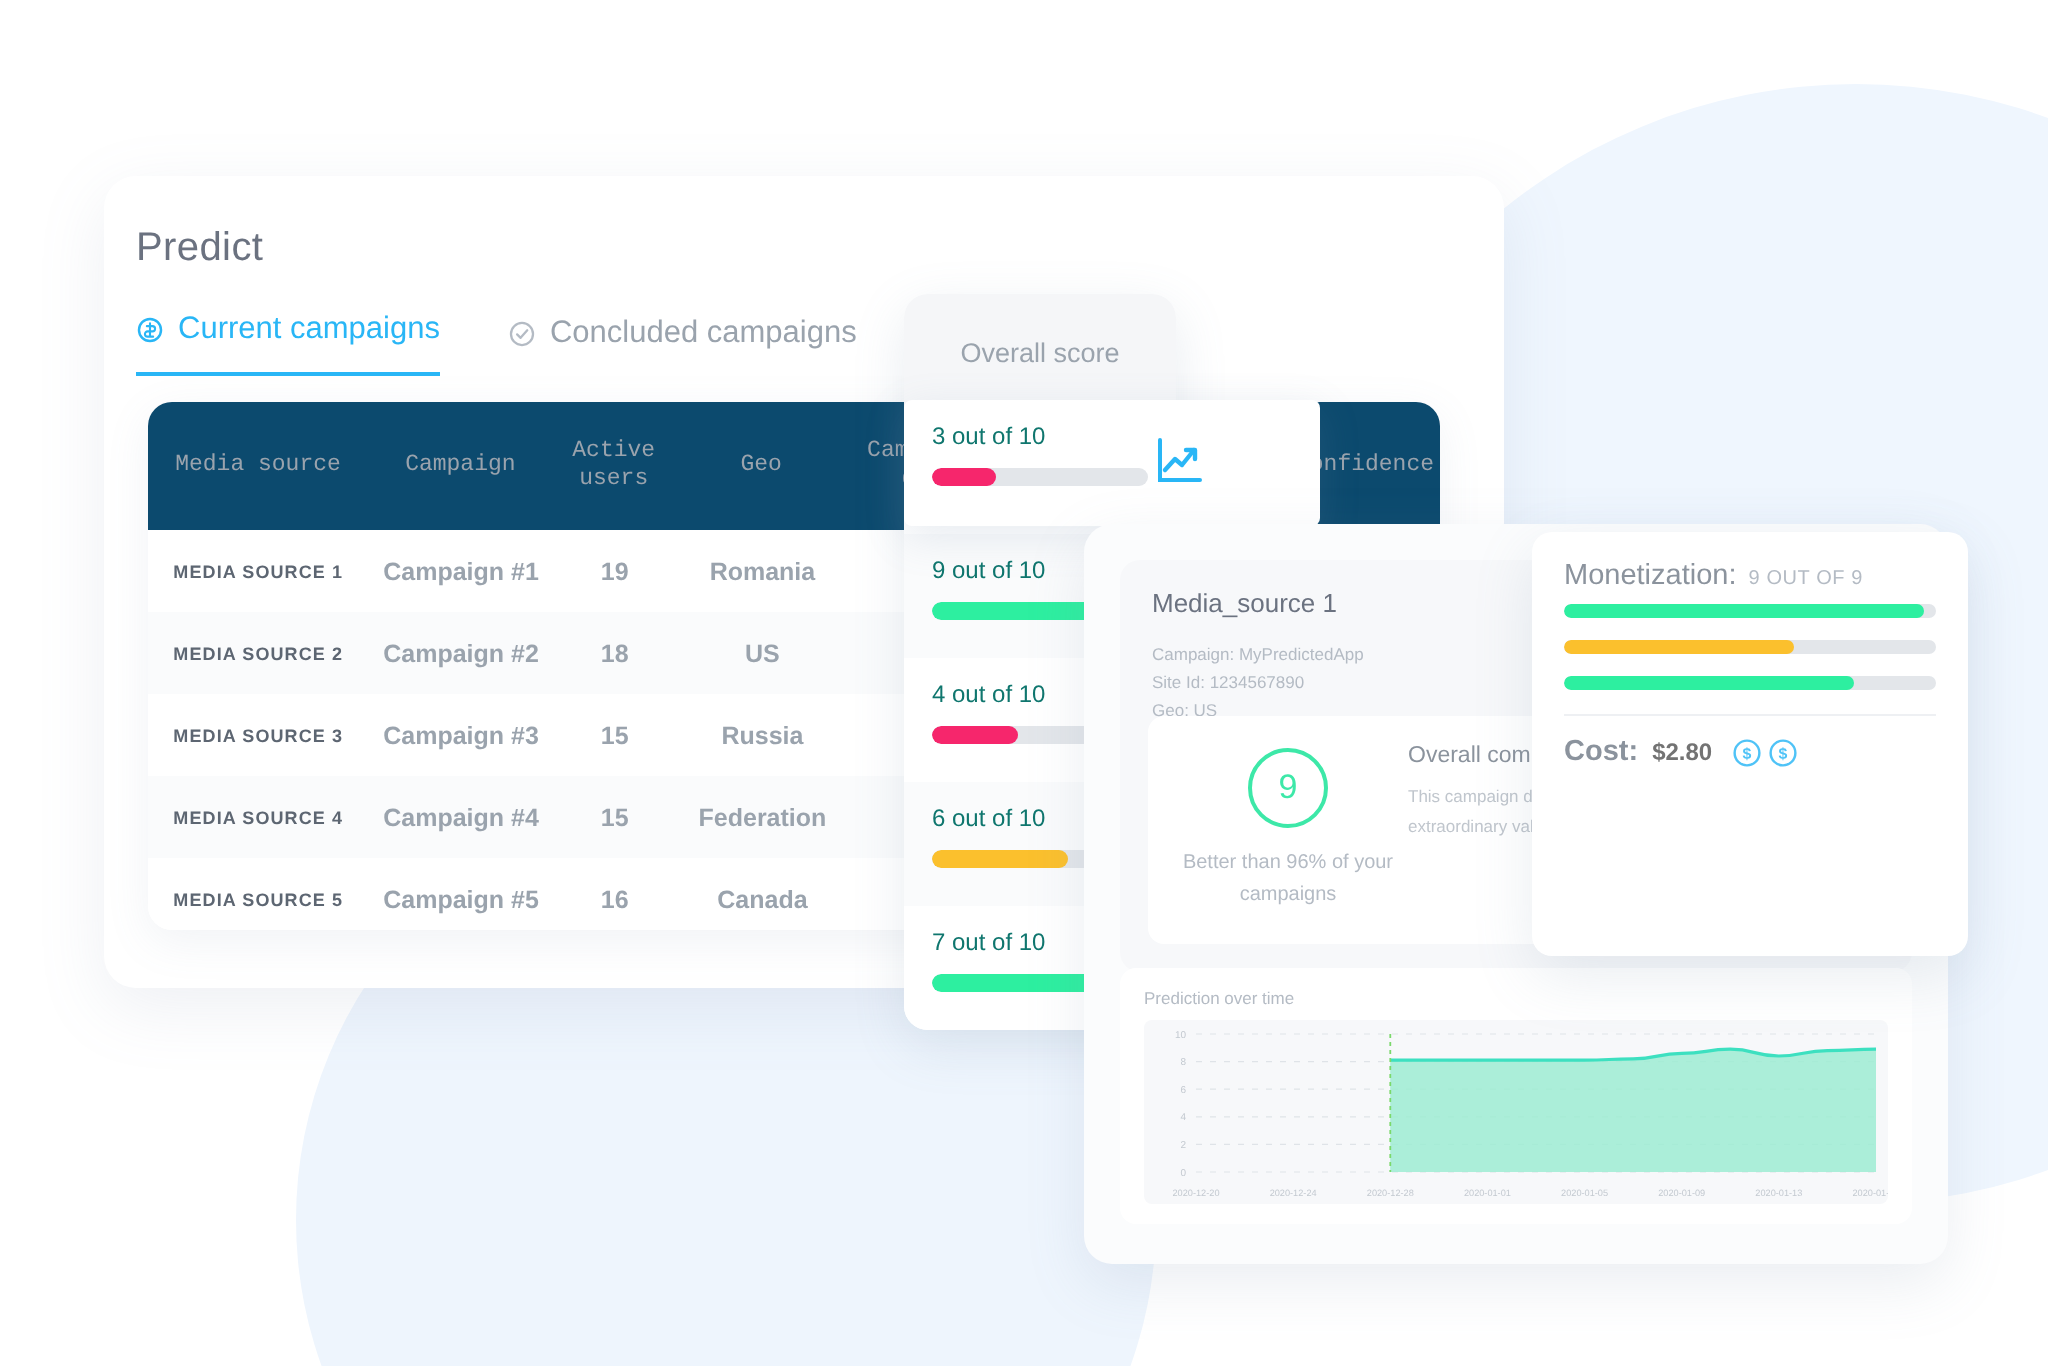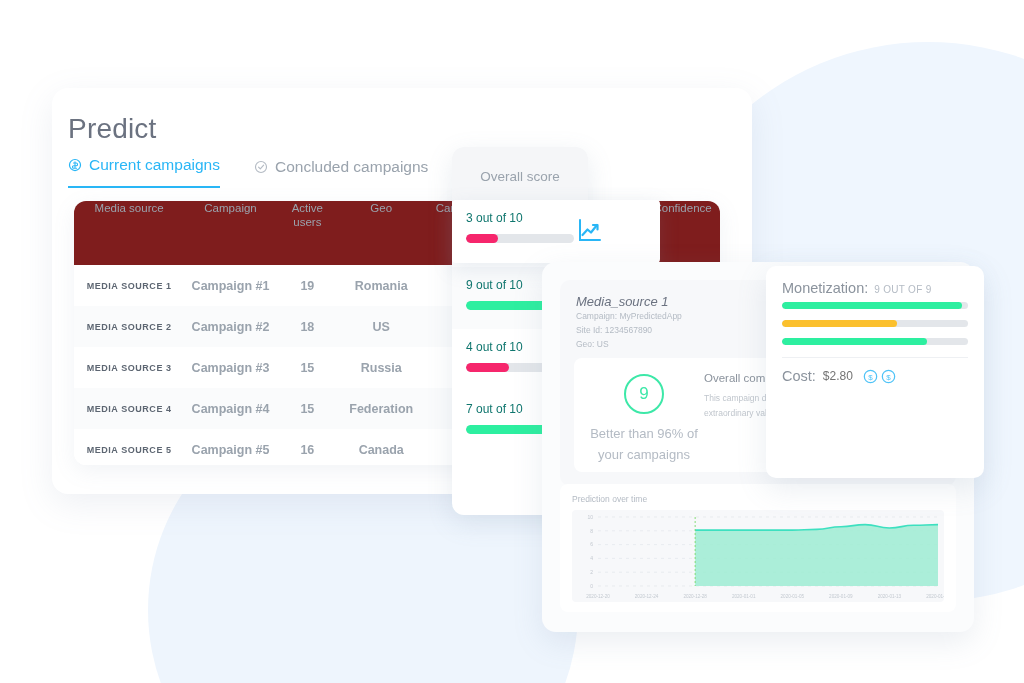--- a/index.html
+++ b/index.html
@@ -25,21 +25,21 @@
 
   
   .predict-card {
     position: absolute; left: 52px; top: 88px;
     width: 700px; height: 406px;
     background: #ffffff; border-radius: 16px;
     box-shadow: 0 10px 34px rgba(120,140,170,0.13);
   }
   .predict-title {
     position: absolute; left: 68px; top: 113px;
-    font-size: 28px; color: #6b7280; letter-spacing: .2px;
+    font-size: 20px; color: #6b7280; letter-spacing: .2px;
   }
 
   .tabs { position: absolute; left: 68px; top: 156px; display: flex; align-items: flex-end; gap: 34px; }
   .tab {
     display: flex; align-items: center; gap: 7px;
     font-size: 15.5px; color: #9aa3ad; padding-bottom: 12px;
     cursor: pointer; white-space: nowrap;
   }
   .tab.active { color: #29B6F6; border-bottom: 2.5px solid #29B6F6; }
   .tab .ic { display: inline-flex; width: 14px; height: 14px; }
@@ -47,22 +47,23 @@
 
   
   .table-wrap {
     position: absolute; left: 74px; top: 201px;
     width: 646px; height: 264px;
     background: #ffffff; border-radius: 12px;
     box-shadow: 0 6px 22px rgba(120,140,170,0.10);
     overflow: hidden;
   }
   .thead {
-    display: flex; height: 64px; align-items: flex-start;
-    background: #7f1d1d;
+    display: flex; height: 64px; align-items: center;
+    background: #0c4a6e;
+    font-family: Liberation Mono, monospace;
   }
   .thead .th {
     font-size: 11.5px; color: #9aa3ad; text-align: center;
     line-height: 1.25; padding: 0 4px;
   }
   .trow { display: flex; height: 41px; align-items: center; background: #ffffff; }
   .trow.alt { background: #FAFBFC; }
   .trow .td { font-size: 12.5px; color: #9aa3ad; text-align: center; padding: 0 4px; font-weight: bold; }
   .trow .td.src {
     font-size: 9px; font-weight: 700; color: #5d6672;
@@ -112,34 +113,34 @@
     position: absolute; left: 542px; top: 262px;
     width: 432px; height: 370px;
     background: #FBFCFD; border-radius: 14px;
     box-shadow: 0 10px 30px rgba(120,140,170,0.15);
   }
   .detail-inner {
     position: absolute; left: 18px; top: 18px;
     width: 396px; height: 206px;
     background: #F7F8FA; border-radius: 10px; padding: 14px 16px;
   }
-  .ms-title { font-size: 13px; color: #6b7280; margin-bottom: 0; font-style: italic; }
+  .ms-title { font-size: 13px; color: #6b7280; margin-bottom: 11px; }
   .ms-meta { font-size: 8.5px; color: #b4bbc4; line-height: 1.65; }
   .score-box {
     position: absolute; left: 14px; top: 78px; width: 368px; height: 114px;
     background: #ffffff; border-radius: 8px; display: flex; padding: 14px 16px;
   }
   .ring-col { width: 108px; text-align: center; }
   .ring {
     width: 40px; height: 40px; border-radius: 50%;
     border: 2px solid #3DE8A8; display: flex; align-items: center; justify-content: center;
     margin: 2px auto 10px auto;
     font-size: 17px; color: #3DE8A8;
   }
-  .ring-sub { font-size: 13px; color: #b4bbc4; line-height: 1.6; }
+  .ring-sub { font-size: 10px; color: #b4bbc4; line-height: 1.6; }
   .score-txt { flex: 1; padding-left: 6px; }
   .score-txt h4 { font-size: 11.5px; font-weight: 400; color: #8b939d; margin-bottom: 7px; }
   .score-txt p { font-size: 8.5px; color: #c0c6cd; line-height: 1.75; }
 
   
   .chart-block {
     position: absolute; left: 18px; top: 222px;
     width: 396px; height: 128px;
     background: #ffffff; border-radius: 8px; padding: 10px 12px;
   }
@@ -155,21 +156,21 @@
     box-shadow: 0 10px 30px rgba(120,140,170,0.16);
     padding: 14px 16px;
   }
   .m-row { margin-bottom: 11px; }
   .m-head { display: flex; align-items: baseline; gap: 6px; margin-bottom: 6px; }
   .m-name { font-size: 14.5px; color: #8b939d; }
   .m-val { font-size: 10px; color: #b4bbc4; letter-spacing: .3px; }
   .m-bar { height: 7px; border-radius: 4px; background: #E3E6EA; overflow: hidden; width: 186px; }
   .m-bar > i { display: block; height: 100%; border-radius: 4px; }
   .m-sep { height: 1px; background: #EEF0F3; margin: 12px 0 10px 0; }
-  .cost-row { display: flex; align-items: center; gap: 7px; }
+  .cost-row { display: flex; align-items: center; gap: 7px; font-weight: bold; }
   .cost-lbl { font-size: 14.5px; color: #8b939d; }
   .cost-val { font-size: 12px; color: #737373; }
   .coin svg { width: 15px; height: 15px; display: block; }
   .coins { display: flex; gap: 3px; margin-left: 3px; }
 </style>
 </head>
 <body>
 
 <div class="stage">
 
@@ -276,20 +277,26 @@
     <div class="score-row alt">
       <div class="score-label">9 out of 10</div>
       <div class="bar">
           <i style="width: 92%; background: rgb(45, 239, 160);"></i>
         </div>
     </div>
     <div class="score-row">
       <div class="score-label">4 out of 10</div>
       <div class="bar">
           <i style="width: 40%; background: rgb(246, 38, 108);"></i>
+        </div>
+    </div>
+    <div class="score-row alt">
+      <div class="score-label">6 out of 10</div>
+      <div class="bar">
+          <i style="width: 63%; background: rgb(251, 192, 45);"></i>
         </div>
     </div>
     <div class="score-row">
       <div class="score-label">7 out of 10</div>
       <div class="bar">
           <i style="width: 75%; background: rgb(45, 239, 160);"></i>
         </div>
     </div>
   </div>
 

